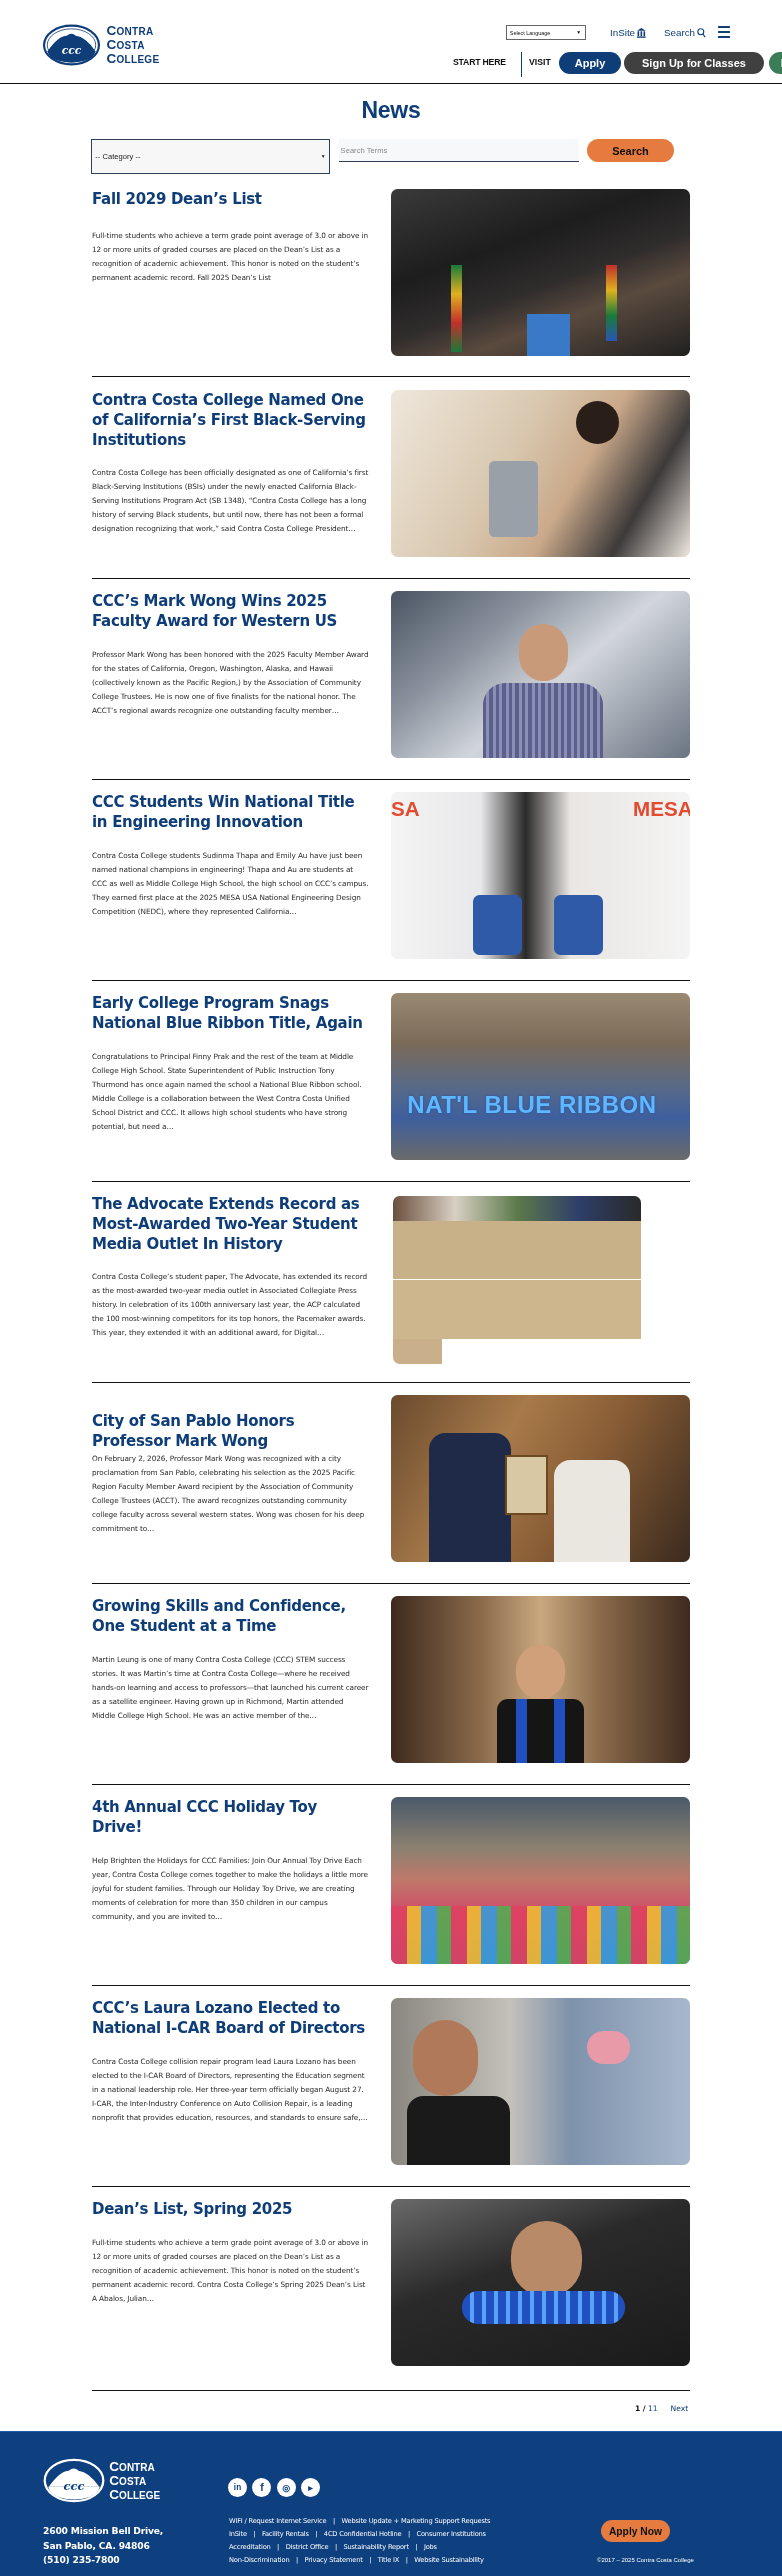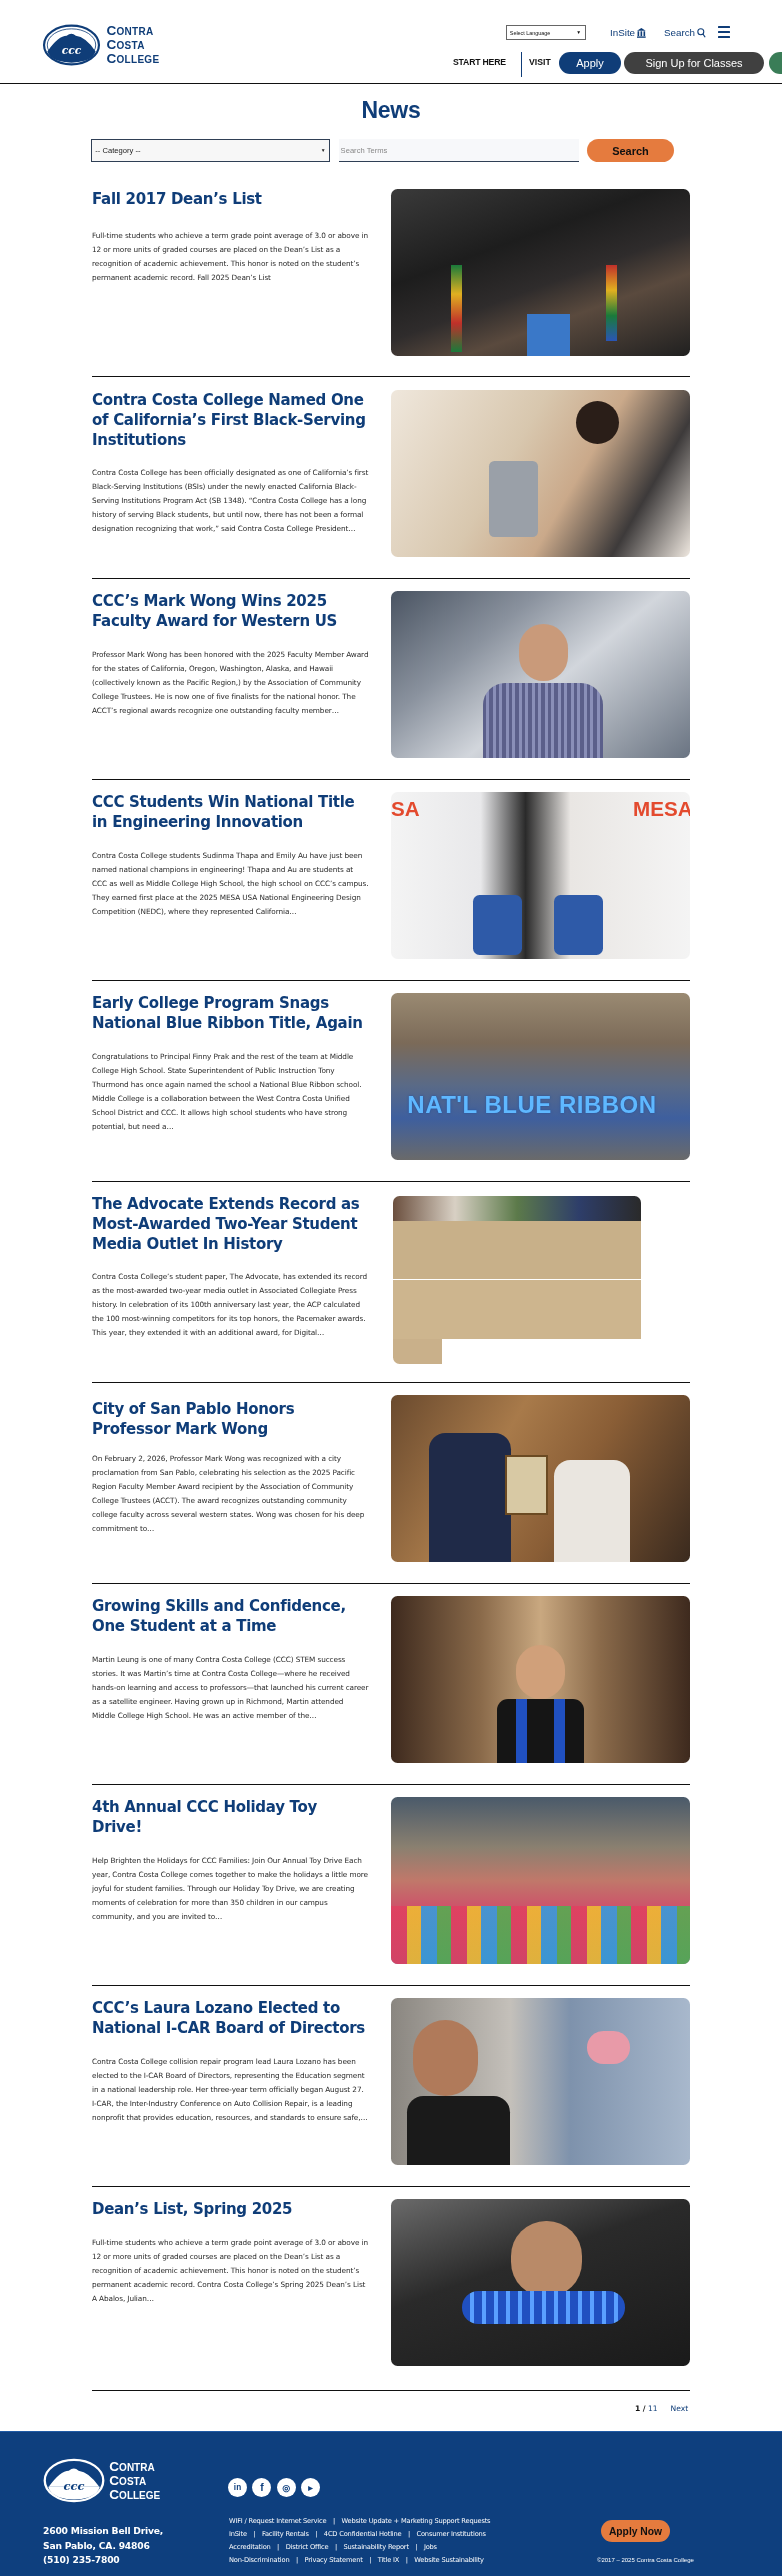--- a/index.html
+++ b/index.html
@@ -17,28 +17,28 @@
   .lang-select { position: absolute; left: 6.5px; top: 1.1px; width: 80px; height: 15px; border: 0.5px solid #666; background: #fff; font-size: 5.4px; font-family: "Liberation Sans", sans-serif; color: #111; padding: 0 3.3px; display:flex; align-items:center; justify-content: space-between; }
   .insite-link { position: absolute; left: 111px; top: 3.3px; color: #0f3d78; font-family: "Liberation Sans", sans-serif; font-size: 9.8px; display:flex; align-items:center; gap:2.2px; }
   .search-link { position: absolute; left: 165px; top: 3.3px; color: #0f3d78; font-family: "Liberation Sans", sans-serif; font-size: 9.8px; display:flex; align-items:center; gap:2.2px; }
   .menu-icon { position: absolute; left: 219px; top: 2.2px; width: 12px; height: 12px; display:flex; flex-direction:column; justify-content:space-between; }
   .menu-icon span { display:block; height: 2.2px; background:#0f3d78; border-radius:0.5px; }
 
   .nav-row { position: absolute; right: 0; top: 52px; width: 446px; height: 22px; }
   .nav-start { position: absolute; left: 117px; top: 5.4px; font-family: "Liberation Sans", sans-serif; font-weight: 700; font-size: 8.7px; color: #111; letter-spacing: -0.2px; }
   .nav-sep { position: absolute; left: 185px; top: 0px; width: 0.5px; height: 25px; background: #0f3d78; }
   .nav-visit { position: absolute; left: 193px; top: 5.4px; font-family: "Liberation Sans", sans-serif; font-weight: 700; font-size: 8.7px; color: #111; }
-  .pill { position: absolute; top: 0; height: 22px; border-radius: 11px; color: #fff; font-family: "Liberation Sans", sans-serif; font-weight: 400; font-size: 11px; display:flex; align-items:center; justify-content:center; }
+  .pill { position: absolute; top: 0; height: 22px; border-radius: 11px; color: #fff; font-family: "Liberation Sans", sans-serif; font-weight: 700; font-size: 11px; display:flex; align-items:center; justify-content:center; }
   .pill-apply { left: 223px; width: 62px; background: #0f3d78; }
   .pill-signup { left: 288px; width: 140px; background: #404040; }
 
   
   .page-title { position: absolute; top: 97px; left: 0; width: 782px; text-align: center; color: #0f3d78; font-family: "Liberation Sans", sans-serif; font-weight: 700; font-size: 23px; letter-spacing: -0.3px; }
   .filter-row { position: absolute; top: 139px; left: 91px; width: 587px; height: 23px; }
-  .category-select { position: absolute; left: 0; top: 0; width: 110px; height: 23px; border: 1.1px solid #2f3f55; background: #f7f7f7; font-size: 7.6px; color:#222; display:flex; align-items:center; justify-content:space-between; padding: 0 3.3px 0 3.3px; font-family: "Liberation Sans", sans-serif; }
+  .category-select { position: absolute; left: 0; top: 0; width: 110px; height: 35px; border: 1.1px solid #2f3f55; background: #f7f7f7; font-size: 7.6px; color:#222; display:flex; align-items:center; justify-content:space-between; padding: 0 3.3px 0 3.3px; font-family: "Liberation Sans", sans-serif; }
   .search-input { position: absolute; left: 119px; top: 0; width: 228px; height: 23px; background: #f7f8fa; border: none; border-bottom: 1.1px solid #2f3f55; font-size: 7.6px; color:#888; display:flex; align-items:center; padding-left: 1.6px; font-family: "Liberation Sans", sans-serif; }
   .search-btn { position: absolute; left: 352px; top: 0; width: 87px; height: 23px; border-radius: 11.4px; background: #e57b3e; color: #111; font-weight: 700; font-size: 11px; display:flex; align-items:center; justify-content:center; font-family: "Liberation Sans", sans-serif; }
 
   .article { position: absolute; left: 0; width: 782px; }
   .article-title { position: absolute; left: 92px; width: 277px; color: #0f3d78; font-family: "DejaVu Sans", sans-serif; font-weight: 700; font-size: 15px; line-height: 20px; letter-spacing: -0.3px; }
   .article-excerpt { position: absolute; left: 92px; width: 277px; color: #2a2a2a; font-family: "DejaVu Sans", sans-serif; font-size: 7.3px; line-height: 14px; letter-spacing: -0.1px; }
   .article-image { position: absolute; left: 391px; width: 299px; height: 167px; border-radius: 6.5px; overflow: hidden; }
   .article-divider { position: absolute; left: 92px; width: 598px; height: 1.1px; background: #111; }
 
   .pager { position: absolute; top: 2404px; left: 635px; font-size: 7.6px; font-family: "DejaVu Sans", sans-serif; display:flex; gap: 13px; align-items:center; }
@@ -127,21 +127,21 @@
   </div>
   <div class="search-input" style="left:248px;width:240px;">
     <span>Search Terms</span>
   </div>
   <div class="search-btn" style="left:496px;">Search</div>
 </div>
 
 <section>
 
   <article class="article" style="top:189px;">
-    <h2 class="article-title" style="top:0;">Fall 2017 Dean’s List</h2>
+    <h2 class="article-title" style="top:0;">Fall 2029 Dean’s List</h2>
     <p class="article-excerpt" style="top:40px;">Full-time students who achieve a term grade point average of 3.0 or above in 12 or more units of graded courses are placed on the Dean’s List as a recognition of academic achievement. This honor is noted on the student’s permanent academic record. Fall 2025 Dean’s List</p>
     <div class="article-image" style="top:0;background:linear-gradient(160deg,#3a3a3a 0%,#1d1d1d 35%,#2f2c2c 55%,#5a4a3e 70%,#202020 100%);">
       <div style="position:absolute;left:60px;top:76px;width:11px;height:87px;background:linear-gradient(#1a7a3a,#e0b020,#c0302a,#1a7a3a);"></div>
       <div style="position:absolute;left:215px;top:76px;width:11px;height:76px;background:linear-gradient(#c0302a,#e0b020,#1a7a3a,#2a55b5);"></div>
       <div style="position:absolute;left:136px;top:125px;width:43px;height:42px;background:#3a78c8;"></div>
     </div>
     <div class="article-divider" style="top:187px;"></div>
   </article>
 
   <article class="article" style="top:390px;">
@@ -191,21 +191,21 @@
     <div class="article-image" style="top:2.2px;left:393px;width:248px;height:168px;background:#fff;">
       <div style="position:absolute;left:0;top:0;width:248px;height:24.5px;background:linear-gradient(90deg,#6b4f3e,#d8d0c4,#5c7a4a,#2e3e6a,#2a2a2a);"></div>
       <div style="position:absolute;left:0;top:25px;width:248px;height:58px;background:repeating-linear-gradient(90deg,#c8b089 0 49px,#fff 49px 49px);"></div>
       <div style="position:absolute;left:0;top:84px;width:248px;height:59px;background:repeating-linear-gradient(90deg,#cdb58e 0 49px,#fff 49px 49px);"></div>
       <div style="position:absolute;left:0;top:143px;width:49px;height:24.5px;background:#c9b08a;border-radius:0 0 0 4.3px;"></div>
     </div>
     <div class="article-divider" style="top:188px;"></div>
   </article>
 
   <article class="article" style="top:1395px;">
-    <h2 class="article-title" style="top:4px;">City of San Pablo Honors Professor Mark Wong</h2>
+    <h2 class="article-title" style="top:16px;">City of San Pablo Honors Professor Mark Wong</h2>
     <p class="article-excerpt" style="top:57px;">On February 2, 2026, Professor Mark Wong was recognized with a city proclamation from San Pablo, celebrating his selection as the 2025 Pacific Region Faculty Member Award recipient by the Association of Community College Trustees (ACCT). The award recognizes outstanding community college faculty across several western states. Wong was chosen for his deep commitment to…</p>
     <div class="article-image" style="top:0;background:linear-gradient(120deg,#6a4a2e 0%,#a87a4a 35%,#8a5e36 60%,#3a2a1e 100%);">
       <div style="position:absolute;left:38px;top:38px;width:82px;height:130px;background:#1f2a48;border-radius:16.3px 16.3px 0 0;"></div>
       <div style="position:absolute;left:114px;top:60px;width:43px;height:60px;background:#d8c9a4;border:2.2px solid #6b4a22;"></div>
       <div style="position:absolute;left:163px;top:65px;width:76px;height:103px;background:#eae6e0;border-radius:16.3px 16.3px 0 0;"></div>
     </div>
     <div class="article-divider" style="top:188px;"></div>
   </article>
 
   <article class="article" style="top:1596px;">

